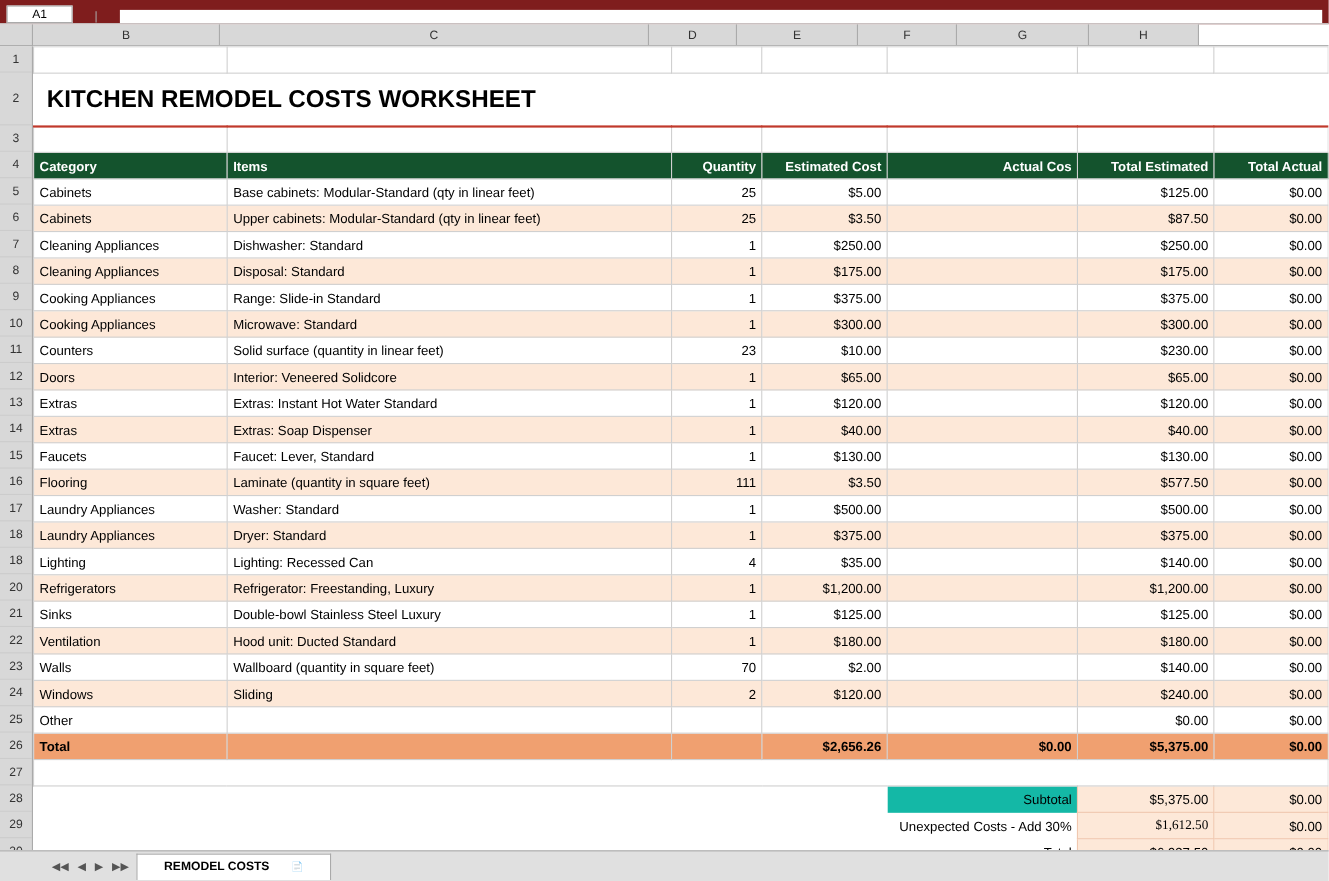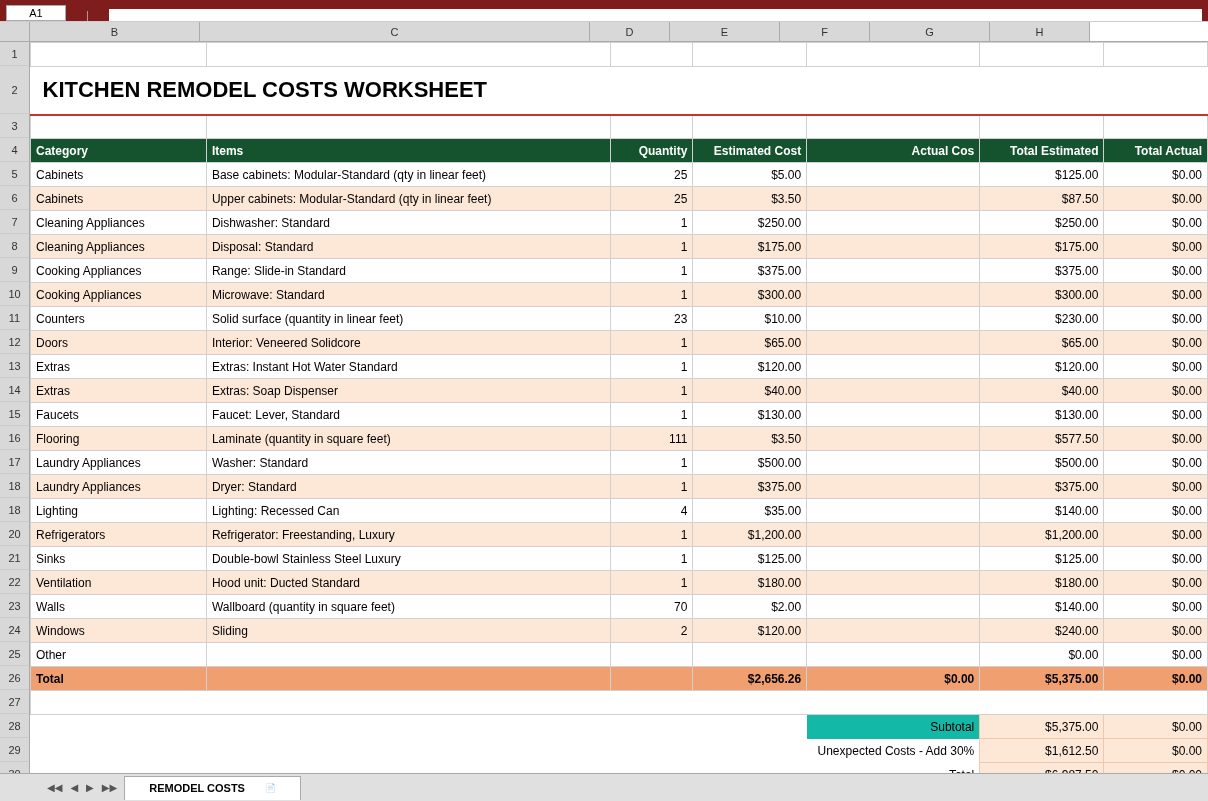--- a/index.html
+++ b/index.html
@@ -480,21 +480,21 @@
           <tr>
             <td style="background:#fff; border:none;" colspan="4"></td>
             <td class="num" style="background:#14b8a6; border:none;">Subtotal</td>
             <td class="num" style="background:#fde8d8; border:1px solid #f0c8b0;">$5,375.00</td>
             <td class="num" style="background:#fde8d8; border:1px solid #f0c8b0;">$0.00</td>
           </tr>
 
           <tr>
             <td style="background:#fff; border:none;" colspan="4"></td>
             <td class="num" style="background:#fff; border:none;">Unexpected Costs - Add 30%</td>
-            <td class="num" style="background:#fde8d8; border:1px solid #f0c8b0;">$1,612.50</td>
+            <td class="num" style="background:#fde8d8; border:1px solid #f0c8b0;font-family:Liberation Serif, serif;">$1,612.50</td>
             <td class="num" style="background:#fde8d8; border:1px solid #f0c8b0;">$0.00</td>
           </tr>
 
           <tr>
             <td style="background:#fff; border:none;" colspan="4"></td>
             <td class="num" style="background:#fff; border:none;">Total</td>
             <td class="num" style="background:#fde8d8; border:1px solid #f0c8b0;">$6,987.50</td>
             <td class="num" style="background:#fde8d8; border:1px solid #f0c8b0;">$0.00</td>
           </tr>
         </tbody>

